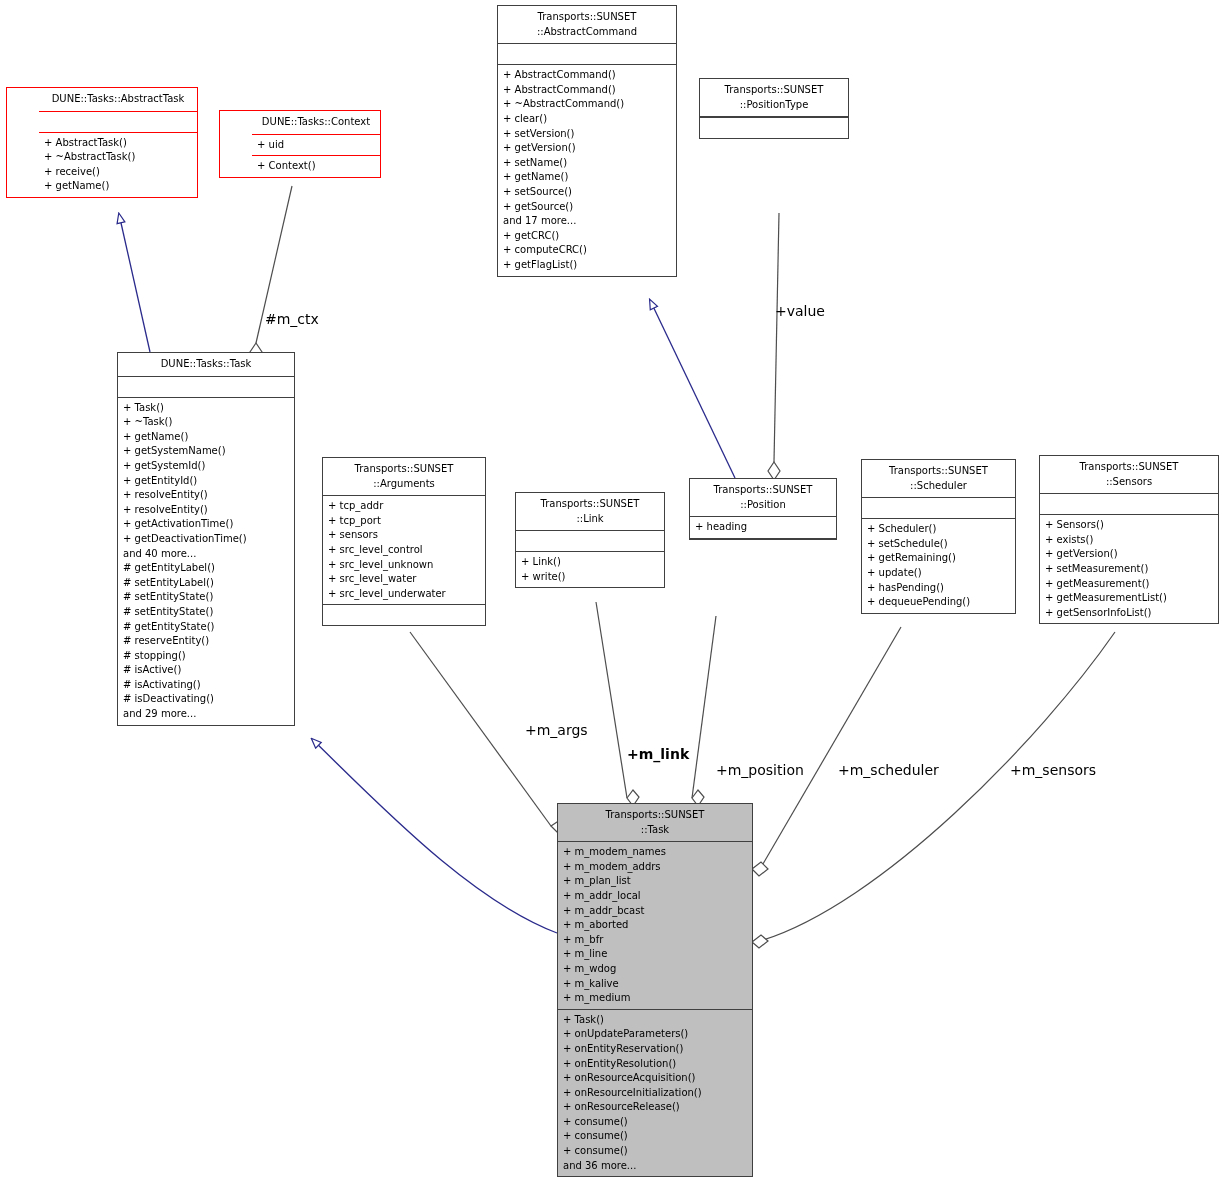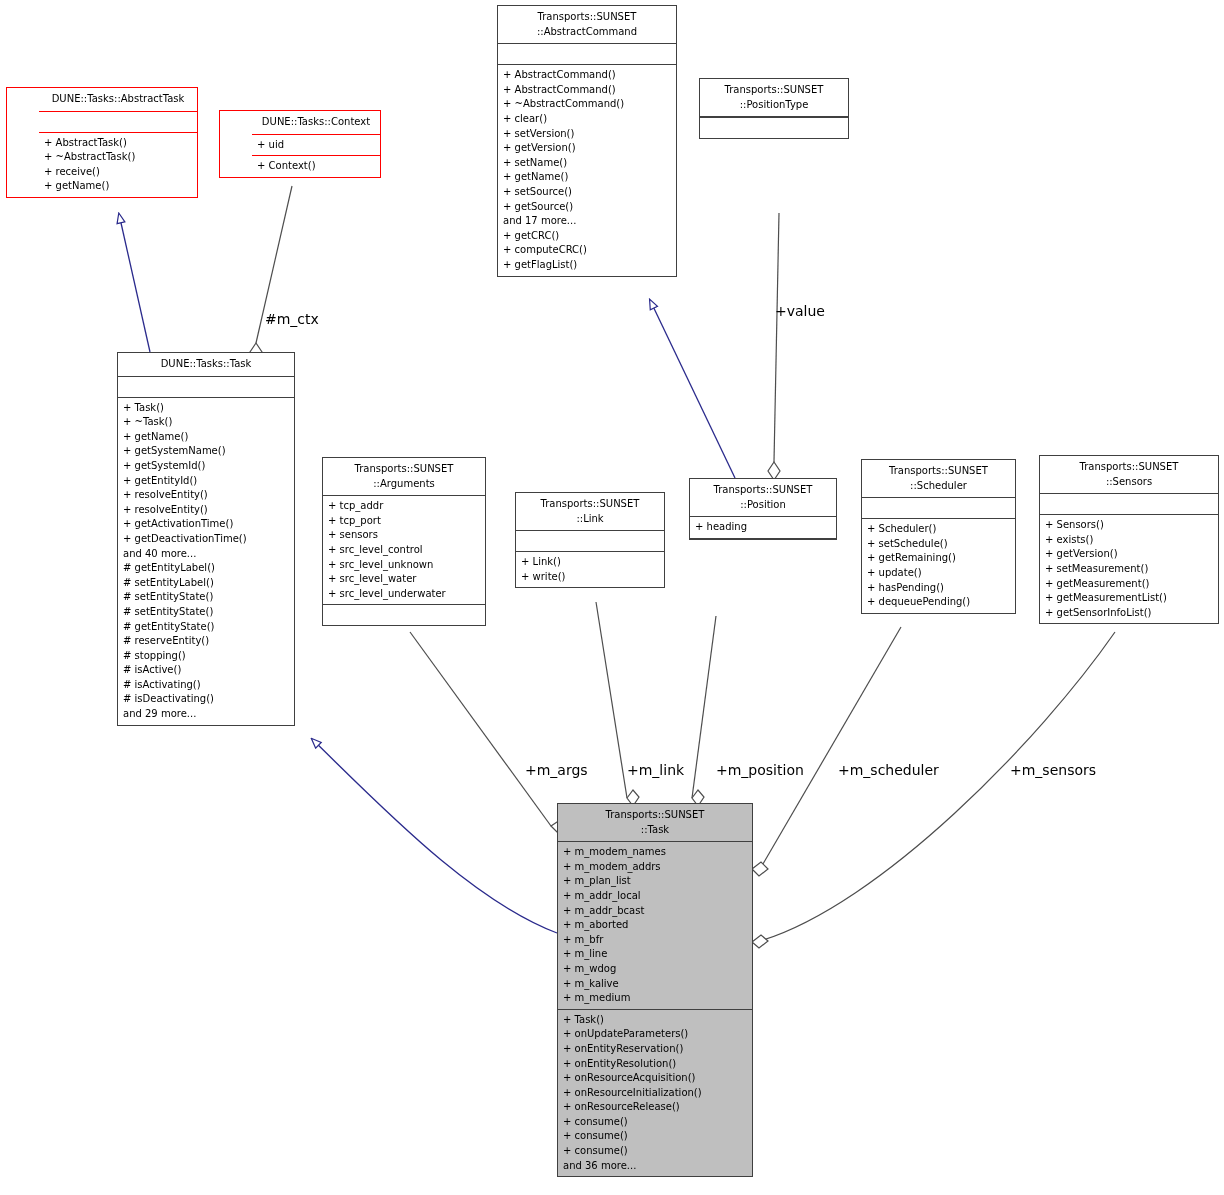--- a/index.html
+++ b/index.html
@@ -301,19 +301,19 @@
       <div class="member">+ onResourceRelease()</div>
       <div class="member">+ consume()</div>
       <div class="member">+ consume()</div>
       <div class="member">+ consume()</div>
       <div class="member">and 36 more...</div>
     </div>
   </div>
 
   <div class="edge-label" style="left:265px; top:311px;">#m_ctx</div>
   <div class="edge-label" style="left:775px; top:303px;">+value</div>
-  <div class="edge-label" style="left:525px; top:762px;">+m_args</div>
-  <div class="edge-label" style="left:627px; top:762px;">+m_link</div>
+  <div class="edge-label" style="left:525px; top:722px;">+m_args</div>
+  <div class="edge-label" style="left:627px; top:746px;font-weight:bold;">+m_link</div>
   <div class="edge-label" style="left:716px; top:762px;">+m_position</div>
   <div class="edge-label" style="left:838px; top:762px;">+m_scheduler</div>
   <div class="edge-label" style="left:1010px; top:762px;">+m_sensors</div>
 
 </div>
 
 </body></html>

